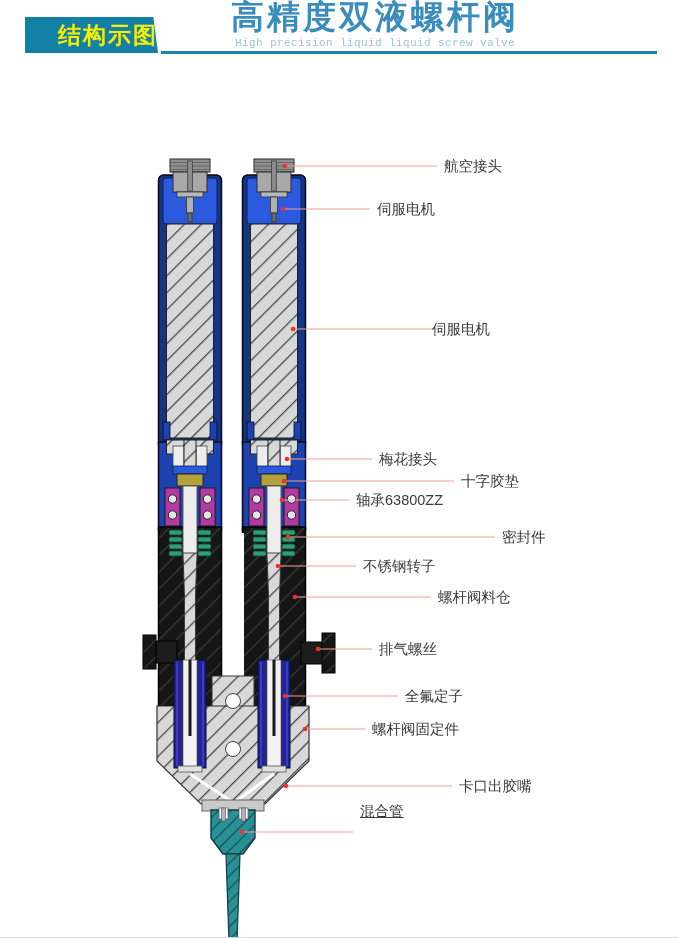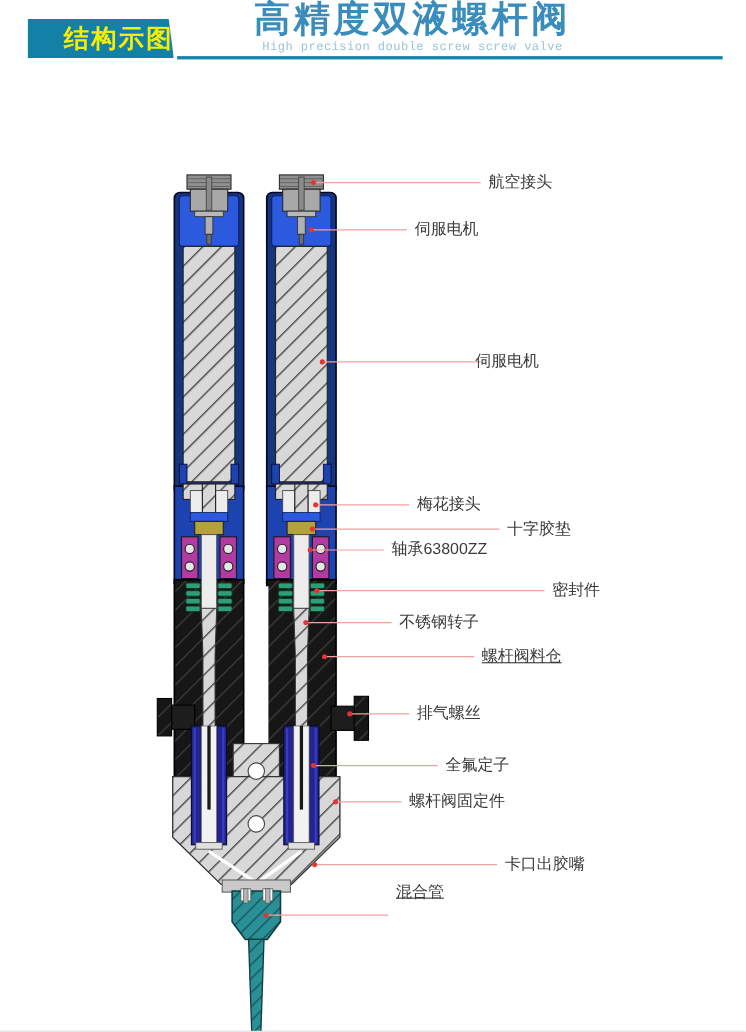--- a/index.html
+++ b/index.html
@@ -23,21 +23,21 @@
 </head>
 <body>
 
 <div class="page">
 
   <div class="badge" style="background:#1380a6;color:#f7ee00;">
     <span>结构示图</span>
   </div>
   <div class="title-wrap">
     <div class="main-title" style="color:#3a8cbc;font-family:Liberation Mono, monospace;">高精度双液螺杆阀</div>
-    <div class="sub-title" style="color:#9bc4db;">High precision double screw screw valve</div>
+    <div class="sub-title" style="color:#9bc4db;">High precision liquid liquid screw valve</div>
   </div>
   <div class="underline" style="background:#1685ad;"></div>
 
   <div class="diagram">
     <svg width="678" height="938" viewBox="0 0 678 938">
       <defs>
         <pattern id="hl" width="12" height="12" patternUnits="userSpaceOnUse" patternTransform="rotate(45)">
           <rect width="12" height="12" fill="#d8d8d8"></rect>
           <rect width="1.3" height="12" fill="#4a4a4a"></rect>
         </pattern>
@@ -184,21 +184,21 @@
 
     <div id="labels">
         <div class="part-label" style="left: 444px; top: 109px;">航空接头</div>
         <div class="part-label" style="left: 377px; top: 152px;">伺服电机</div>
         <div class="part-label" style="left: 432px; top: 272px;">伺服电机</div>
         <div class="part-label" style="left: 379px; top: 402px;">梅花接头</div>
         <div class="part-label" style="left: 461px; top: 424px;">十字胶垫</div>
         <div class="part-label" style="left: 356px; top: 443px;">轴承63800ZZ</div>
         <div class="part-label" style="left: 502px; top: 480px;">密封件</div>
         <div class="part-label" style="left: 363px; top: 509px;">不锈钢转子</div>
-        <div class="part-label" style="left: 438px; top: 540px; text-decoration: underline;">螺杆阀料仓</div>
+        <div class="part-label" style="left: 438px; top: 540px;">螺杆阀料仓</div>
         <div class="part-label" style="left: 379px; top: 592px;">排气螺丝</div>
         <div class="part-label" style="left: 405px; top: 639px;">全氟定子</div>
         <div class="part-label" style="left: 372px; top: 672px;">螺杆阀固定件</div>
         <div class="part-label" style="left: 459px; top: 729px;">卡口出胶嘴</div>
         <div class="part-label" style="left: 360px; top: 754px; text-decoration: underline;">混合管</div>
       </div>
   </div>
 </div>
 
 </body></html>

